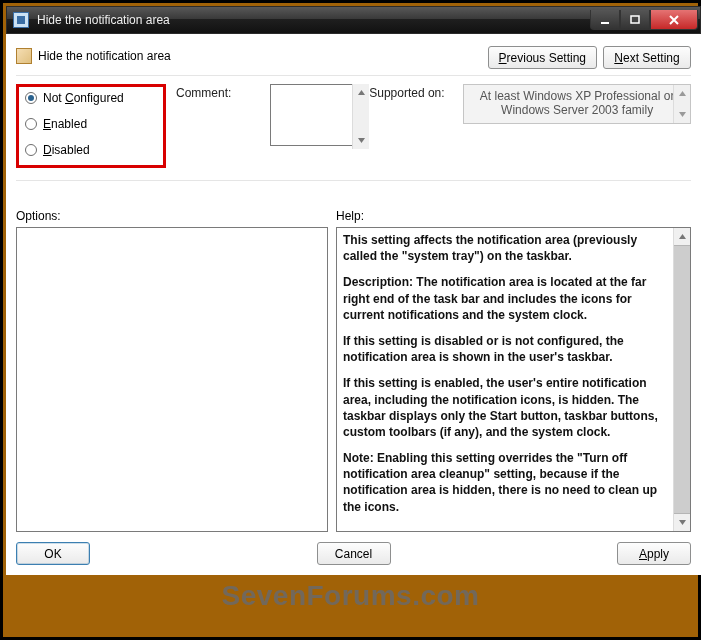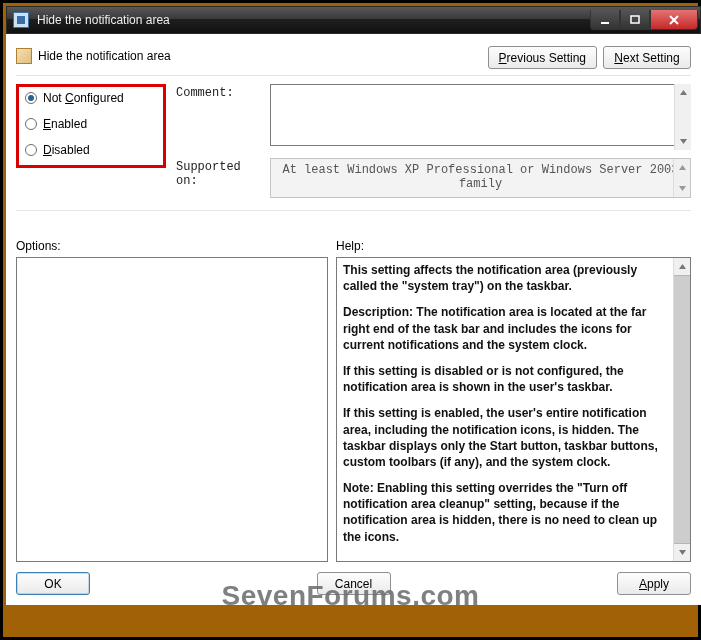--- a/index.html
+++ b/index.html
@@ -163,23 +163,21 @@
     content: "";
     width: 6px; height: 6px;
     background: #2a628f;
     border-radius: 50%;
   }
   .rlabel .ul { text-decoration: underline; }
 
   .comment-block {
     flex: 1;
     display: flex;
-    flex-direction: column;
-    gap: 8px;
-    font-family: Liberation Mono, monospace;
+    flex-direction: row;
   }
   .field-row {
     display: flex;
     align-items: flex-start;
     gap: 8px;
   }
   .field-label {
     width: 86px;
     text-align: left;
     padding-top: 2px;

